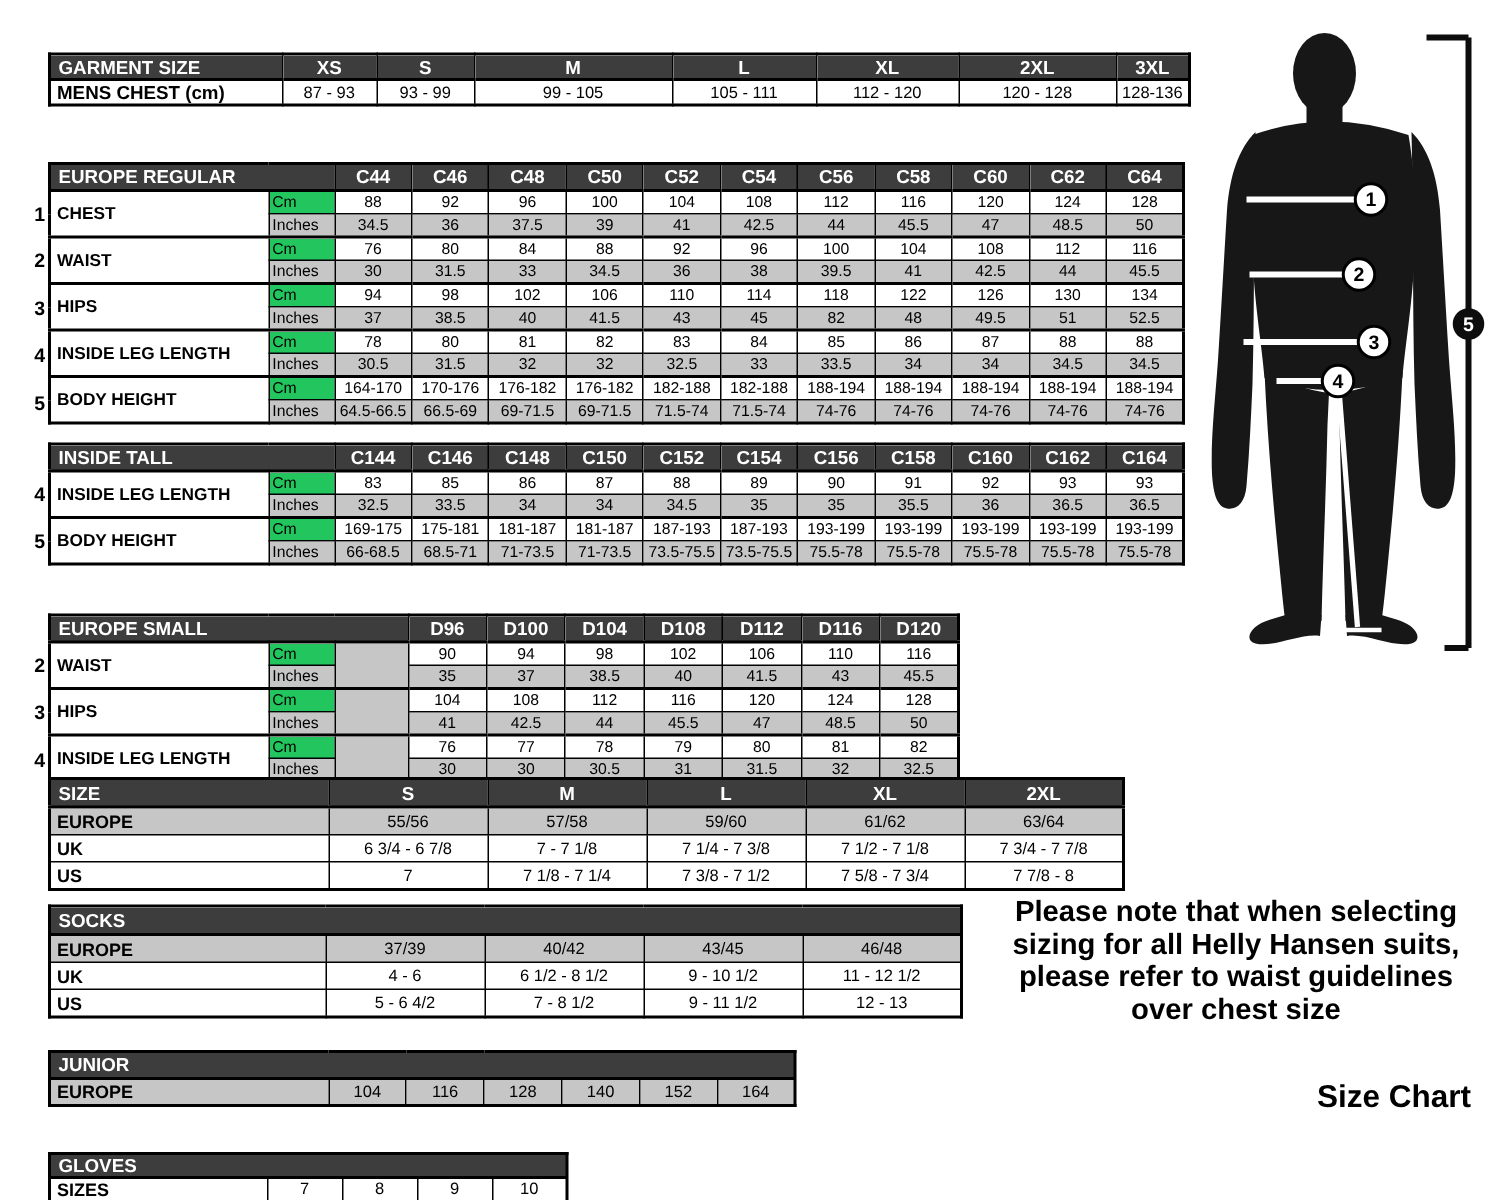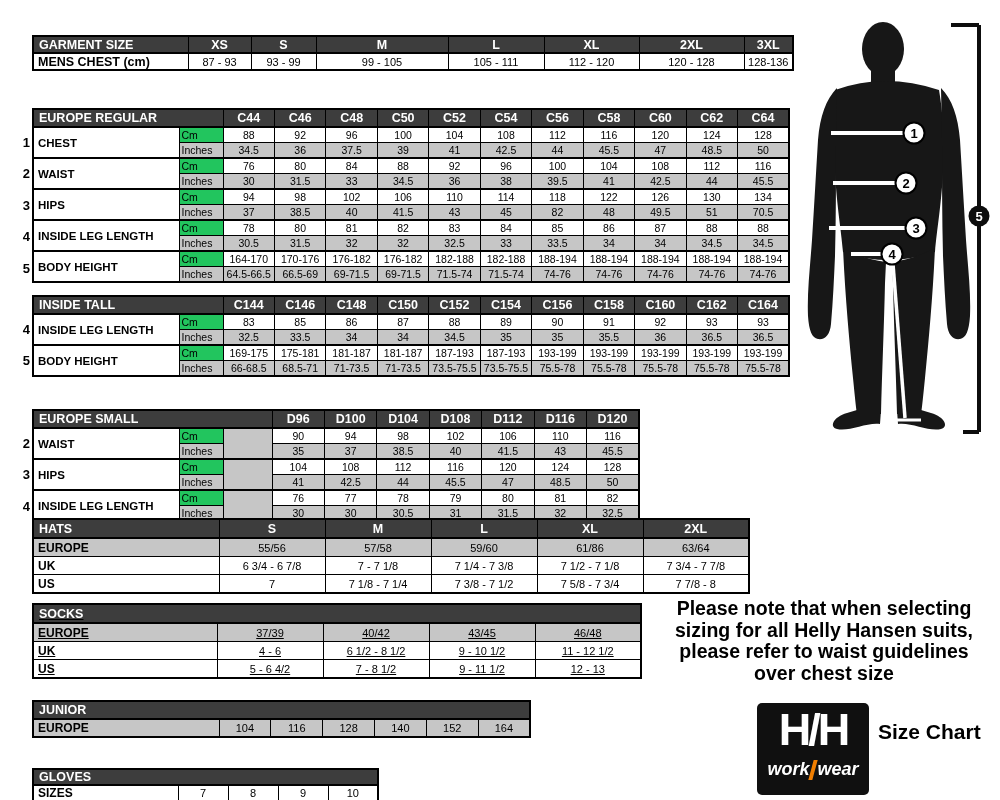--- a/index.html
+++ b/index.html
@@ -200,21 +200,21 @@
             <td class="val">37</td>
             <td class="val">38.5</td>
             <td class="val">40</td>
             <td class="val">41.5</td>
             <td class="val">43</td>
             <td class="val">45</td>
             <td class="val">82</td>
             <td class="val">48</td>
             <td class="val">49.5</td>
             <td class="val">51</td>
-            <td class="val">70.5</td>
+            <td class="val">52.5</td>
           </tr>
           <tr class="gs">
             <td class="lbl" rowspan="2">INSIDE LEG LENGTH</td>
             <td class="unit">Cm</td>
             <td class="val">78</td>
             <td class="val">80</td>
             <td class="val">81</td>
             <td class="val">82</td>
             <td class="val">83</td>
             <td class="val">84</td>
@@ -479,35 +479,35 @@
         <colgroup>
           <col style="width: 186px;">
           <col style="width: 106px;">
           <col style="width: 106px;">
           <col style="width: 106px;">
           <col style="width: 106px;">
           <col style="width: 106px;">
         </colgroup>
         <thead>
           <tr>
-            <th class="title" colspan="1">HATS</th>
+            <th class="title" colspan="1">SIZE</th>
             <th class="size">S</th>
             <th class="size">M</th>
             <th class="size">L</th>
             <th class="size">XL</th>
             <th class="size">2XL</th>
           </tr>
         </thead>
         <tbody>
           <tr class="sh">
             <td class="lbl">EUROPE</td>
             <td class="val">55/56</td>
             <td class="val">57/58</td>
             <td class="val">59/60</td>
-            <td class="val">61/86</td>
+            <td class="val">61/62</td>
             <td class="val">63/64</td>
           </tr>
           <tr>
             <td class="lbl">UK</td>
             <td class="val">6 3/4 - 6 7/8</td>
             <td class="val">7 - 7 1/8</td>
             <td class="val">7 1/4 - 7 3/8</td>
             <td class="val">7 1/2 - 7 1/8</td>
             <td class="val">7 3/4 - 7 7/8</td>
           </tr>
@@ -517,21 +517,21 @@
             <td class="val">7 1/8 - 7 1/4</td>
             <td class="val">7 3/8 - 7 1/2</td>
             <td class="val">7 5/8 - 7 3/4</td>
             <td class="val">7 7/8 - 8</td>
           </tr>
         </tbody>
       </table>
   </div>
 
   <div class="twrap" style="left:32px;top:603px">
-    <table class="tb t-socks" style="width: 608px; text-decoration: underline;">
+    <table class="tb t-socks" style="width: 608px;">
         <colgroup>
           <col style="width: 184px;">
           <col style="width: 106px;">
           <col style="width: 106px;">
           <col style="width: 106px;">
           <col style="width: 106px;">
         </colgroup>
         <thead>
           <tr>
             <th class="title" colspan="5">SOCKS</th>
@@ -617,28 +617,20 @@
           </tr>
         </tbody>
       </table>
   </div>
 
   <div class="note">Please note that when selecting
 sizing for all Helly Hansen suits,
 please refer to waist guidelines
 over chest size</div>
 
-  <div class="logo">
-    <div class="hh"><span>H</span><span>/</span><span>H</span></div>
-    <div class="ww">
-      <span>work</span>
-        <span class="bar"></span>
-        <span>wear</span>
-    </div>
-  </div>
 
   <div class="size-chart">Size Chart</div>
 
   <svg class="fig" width="200" height="432" viewBox="0 0 200 432">
     <g fill="#171717">
       <ellipse cx="92" cy="31" rx="21" ry="27"></ellipse>
       <rect x="80" y="48" width="24" height="20"></rect>
       <path d="M44,72 Q94,54 148,72 C152,95 154,125 152,155 C150,190 146,210 144,234 Q96,250 52,234 C50,210 46,190 44,155 C42,125 42,95 44,72 Z"></path>
       <path d="M46,70 C35,81 29,98 27,122 C25,155 23,190 21,222 C19,250 16,275 17,298 C18,313 21,320 27,321 C34,322 39,317 40,306 C42,283 43,260 44,238 C45,200 45,160 45,120 Z"></path>
       <path d="M150,70 C161,81 167,98 169,122 C171,155 173,190 175,222 C177,250 180,275 179,298 C178,313 175,320 169,321 C162,322 157,317 156,306 C154,283 153,260 152,238 C151,200 151,160 151,120 Z"></path>

